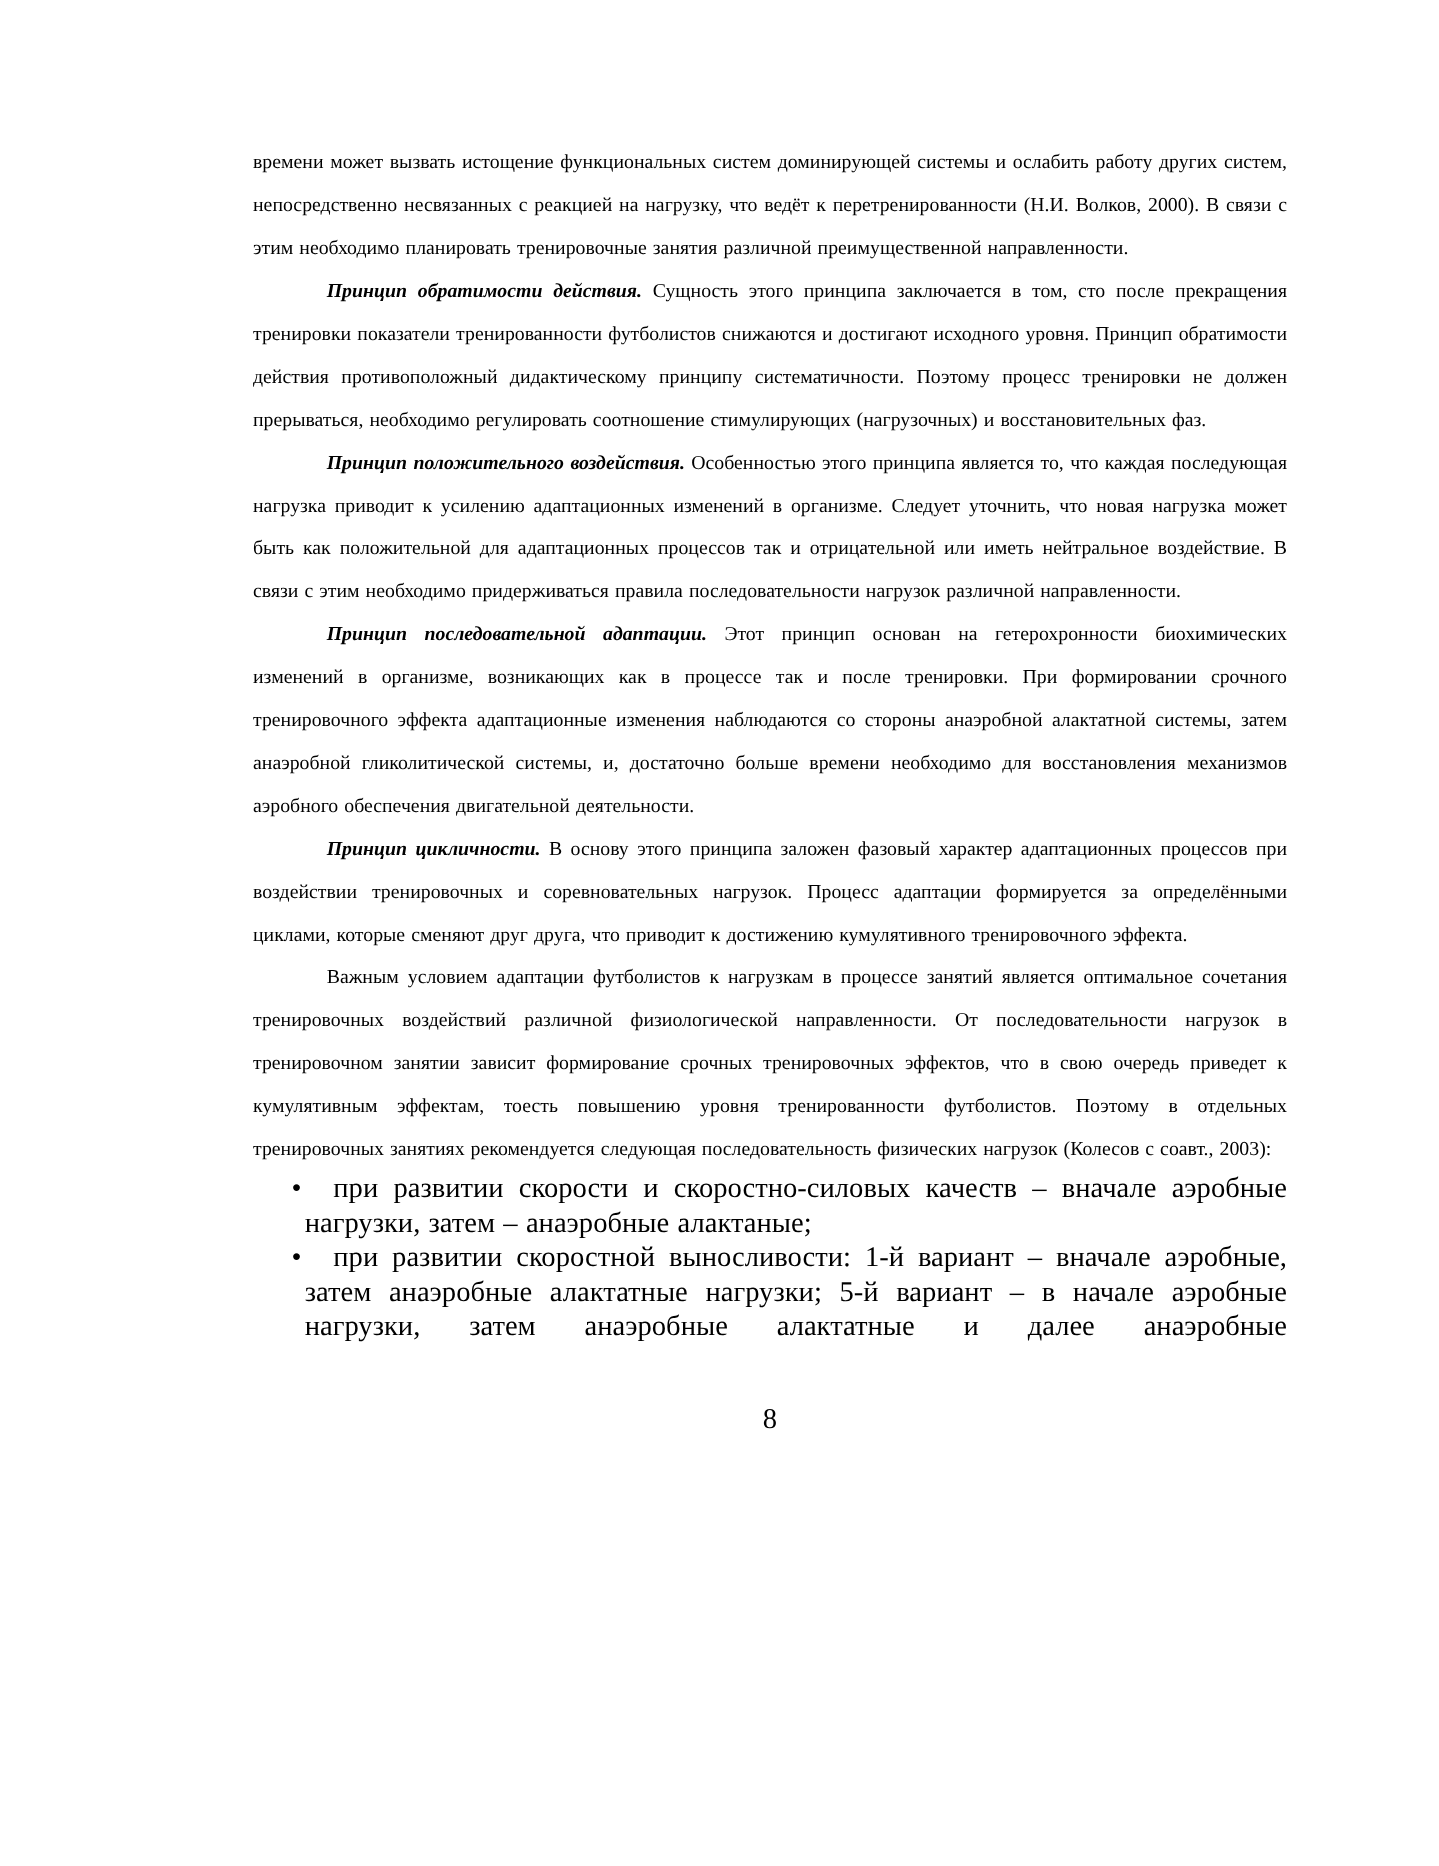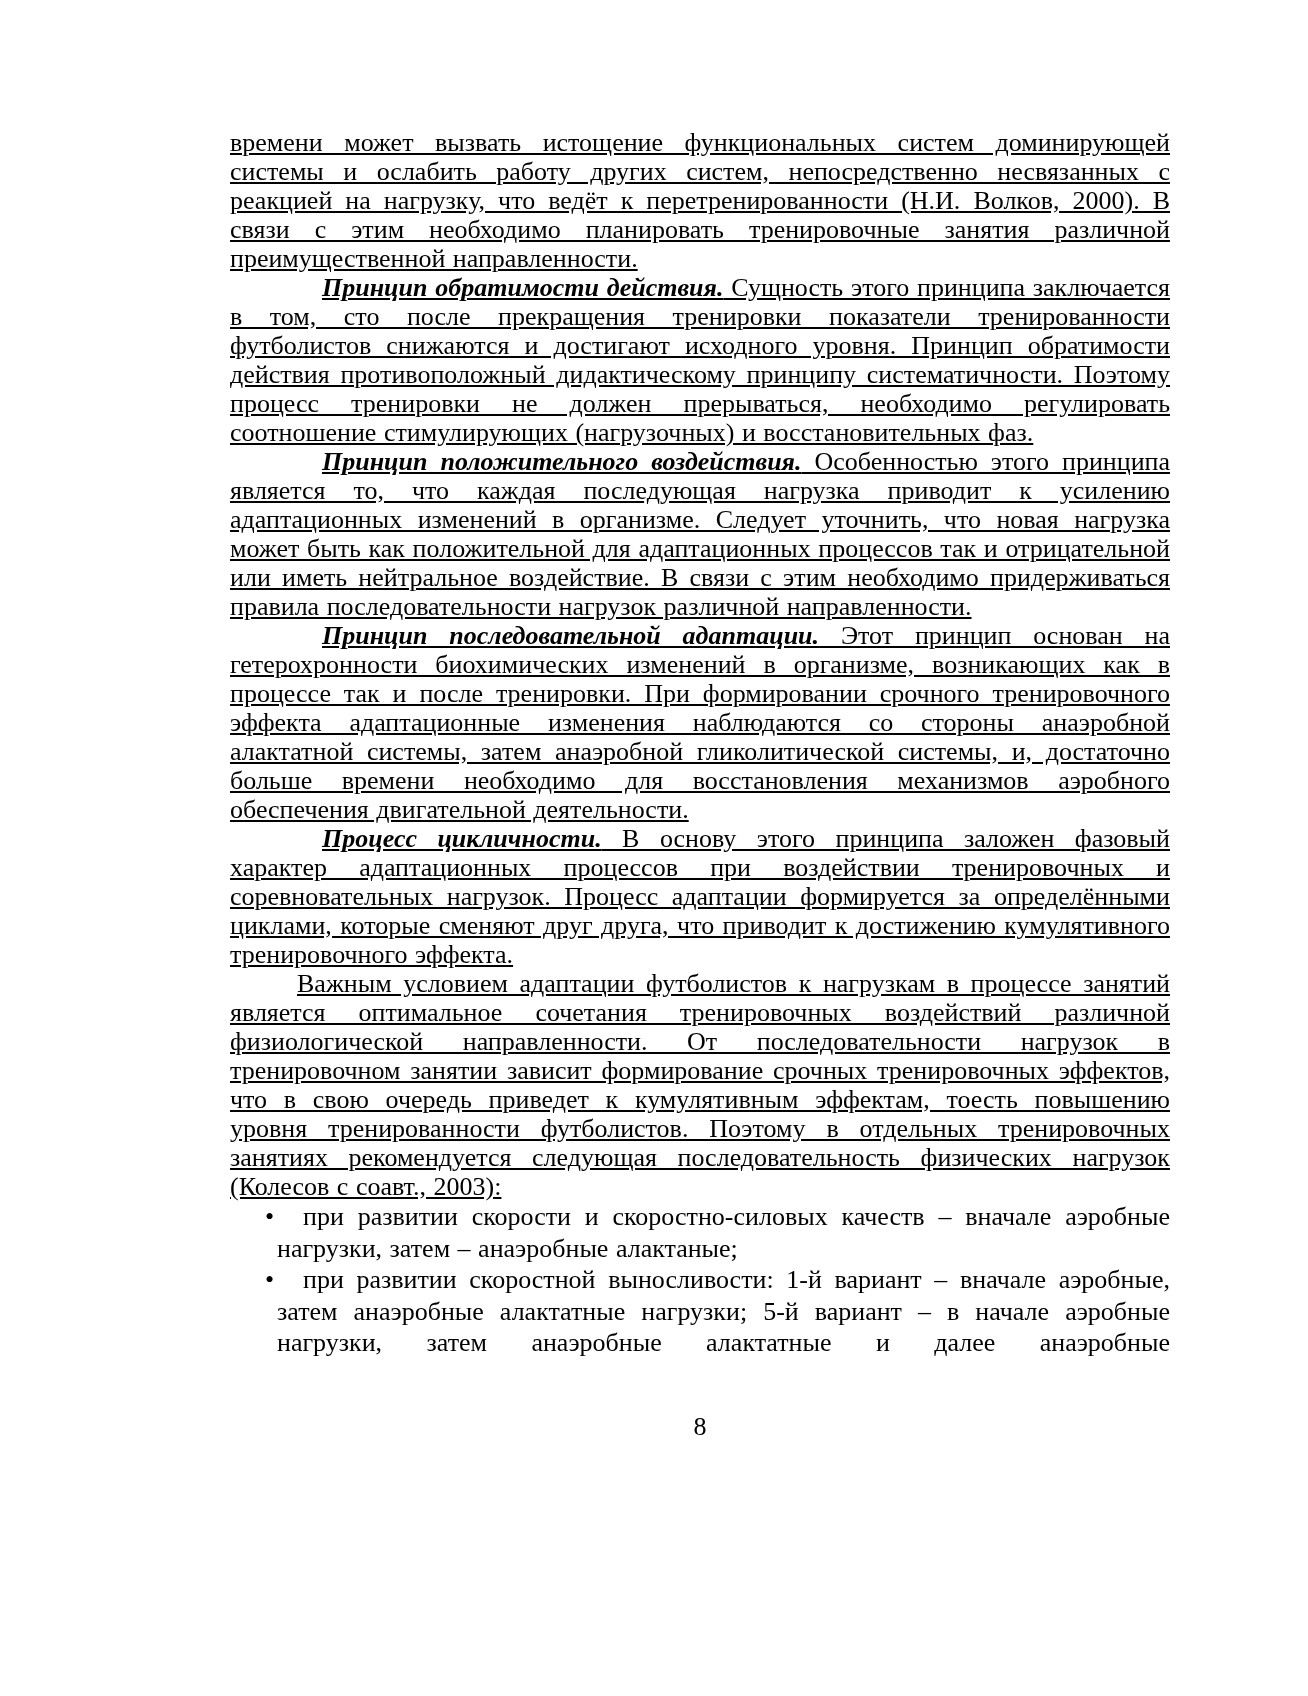--- a/index.html
+++ b/index.html
@@ -13,33 +13,31 @@
     height: 1696px;
     box-sizing: border-box;
     background: #ffffff;
     color: #000000;
     font-family: "Liberation Serif", "DejaVu Serif", serif;
     padding: 128px 138px 0 230px;
     overflow: hidden;
   }
   .para {
     margin: 0;
-    font-size: 26px;
-    line-height: 29px;
+    font-size: 18px;
+    line-height: 39px;
     text-align: justify;
     word-spacing: 1px;
-    text-decoration: underline;
   }
   .para.indent {
     text-indent: 67px;
   }
   .lead {
     font-style: italic;
     font-weight: bold;
-    margin-left: 25px;
   }
   ul.bullet-list {
     margin: 0;
     padding: 0;
     list-style: none;
   }
   ul.bullet-list li {
     position: relative;
     margin-left: 47px;
     text-indent: 26px;
@@ -71,21 +69,21 @@
 <div class="page">
 
   <p class="para"><span>времени может вызвать истощение функциональных систем доминирующей системы и ослабить работу других систем, непосредственно несвязанных с реакцией на нагрузку, что ведёт к перетренированности (Н.И. Волков, 2000). В связи с этим необходимо планировать тренировочные занятия различной преимущественной направленности.</span></p>
 
   <p class="para indent"><span class="lead">Принцип обратимости действия.</span><span> Сущность этого принципа заключается в том, сто после прекращения тренировки показатели тренированности футболистов снижаются и достигают исходного уровня. Принцип обратимости действия противоположный дидактическому принципу систематичности. Поэтому процесс тренировки не должен прерываться, необходимо регулировать соотношение стимулирующих (нагрузочных) и восстановительных фаз.</span></p>
 
   <p class="para indent"><span class="lead">Принцип положительного воздействия.</span><span> Особенностью этого принципа является то, что каждая последующая нагрузка приводит к усилению адаптационных изменений в организме. Следует уточнить, что новая нагрузка может быть как положительной для адаптационных процессов так и отрицательной или иметь нейтральное воздействие. В связи с этим необходимо придерживаться правила последовательности нагрузок различной направленности.</span></p>
 
   <p class="para indent"><span class="lead">Принцип последовательной адаптации.</span><span> Этот принцип основан на гетерохронности биохимических изменений в организме, возникающих как в процессе так и после тренировки. При формировании срочного тренировочного эффекта адаптационные изменения наблюдаются со стороны анаэробной алактатной системы, затем анаэробной гликолитической системы, и, достаточно больше времени необходимо для восстановления механизмов аэробного обеспечения двигательной деятельности.</span></p>
 
-  <p class="para indent"><span class="lead">Процесс цикличности.</span><span> В основу этого принципа заложен фазовый характер адаптационных процессов при воздействии тренировочных и соревновательных нагрузок. Процесс адаптации формируется за определёнными циклами, которые сменяют друг друга, что приводит к достижению кумулятивного тренировочного эффекта.</span></p>
+  <p class="para indent"><span class="lead">Принцип цикличности.</span><span> В основу этого принципа заложен фазовый характер адаптационных процессов при воздействии тренировочных и соревновательных нагрузок. Процесс адаптации формируется за определёнными циклами, которые сменяют друг друга, что приводит к достижению кумулятивного тренировочного эффекта.</span></p>
 
   <p class="para indent"><span>Важным условием адаптации футболистов к нагрузкам в процессе занятий является оптимальное сочетания тренировочных воздействий различной физиологической направленности. От последовательности нагрузок в тренировочном занятии зависит формирование срочных тренировочных эффектов, что в свою очередь приведет к кумулятивным эффектам, тоесть повышению уровня тренированности футболистов. Поэтому в отдельных тренировочных занятиях рекомендуется следующая последовательность физических нагрузок (Колесов с соавт., 2003):</span></p>
 
   <ul class="bullet-list">
     <li><span class="bullet">•</span><span>при развитии скорости и скоростно-силовых качеств – вначале аэробные нагрузки, затем – анаэробные алактаные;</span></li>
     <li class="justify-last"><span class="bullet">•</span><span>при развитии скоростной выносливости: 1-й вариант – вначале аэробные, затем анаэробные алактатные нагрузки; 5-й вариант – в начале аэробные нагрузки, затем анаэробные алактатные и далее анаэробные</span></li>
   </ul>
 
   <div class="page-num">8</div>
 

